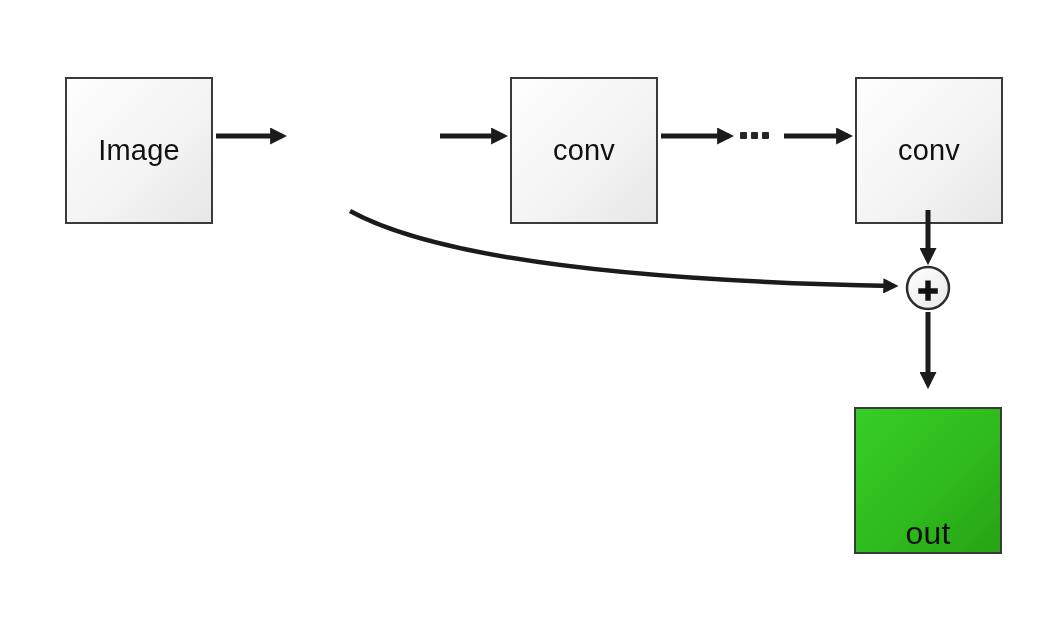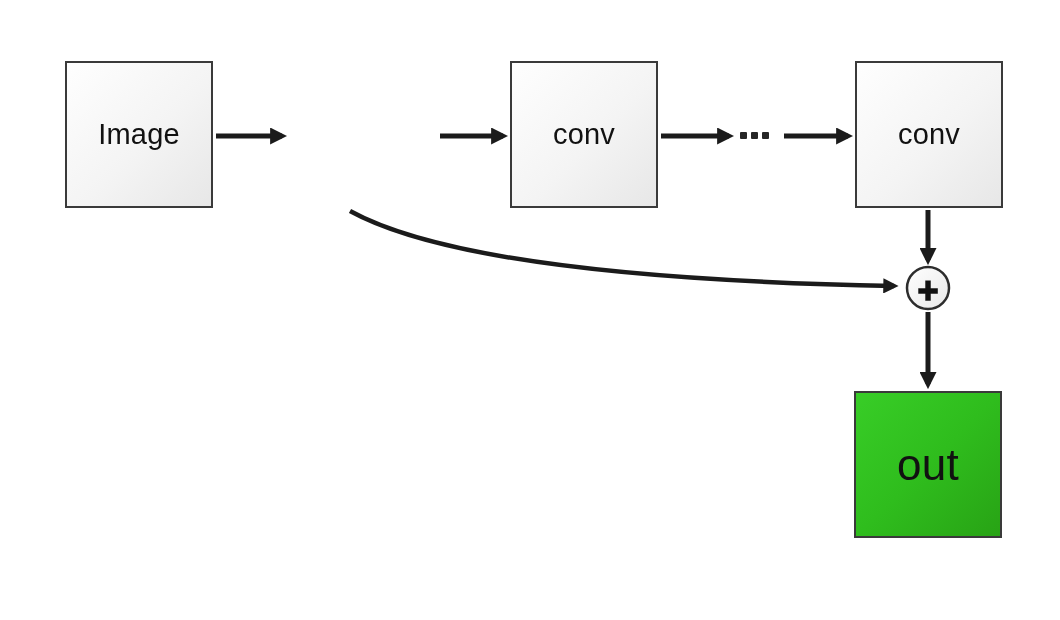--- a/index.html
+++ b/index.html
@@ -12,29 +12,31 @@
   }
   .node{
     position:absolute;
     width:148px;height:147px;
     box-sizing:border-box;
     border:2px solid #3a3a3a;
     background:linear-gradient(135deg,#fefefe 0%,#f4f4f4 55%,#e7e7e7 100%);
     display:flex;align-items:center;justify-content:center;
     font-size:29px;color:#111111;
     letter-spacing:0.2px;
+    margin-top:16px;
   }
   #node-image{left:65px;top:61px;}
   #node-deconv{left:289px;top:61px;}
   #node-conv-1{left:510px;top:61px;}
   #node-conv-2{left:855px;top:61px;}
   #node-out{
     left:854px;top:391px;
     background:linear-gradient(135deg,#38cd27 0%,#2fbd1d 50%,#28a315 100%);
-    font-size:44px;
+    font-size:32px;
+    align-items:flex-end;
   }
   #edges-overlay{
     position:absolute;left:0;top:0;width:1060px;height:620px;
     pointer-events:none;
   }
 </style>
 </head>
 <body>
 
 <div id="canvas">

